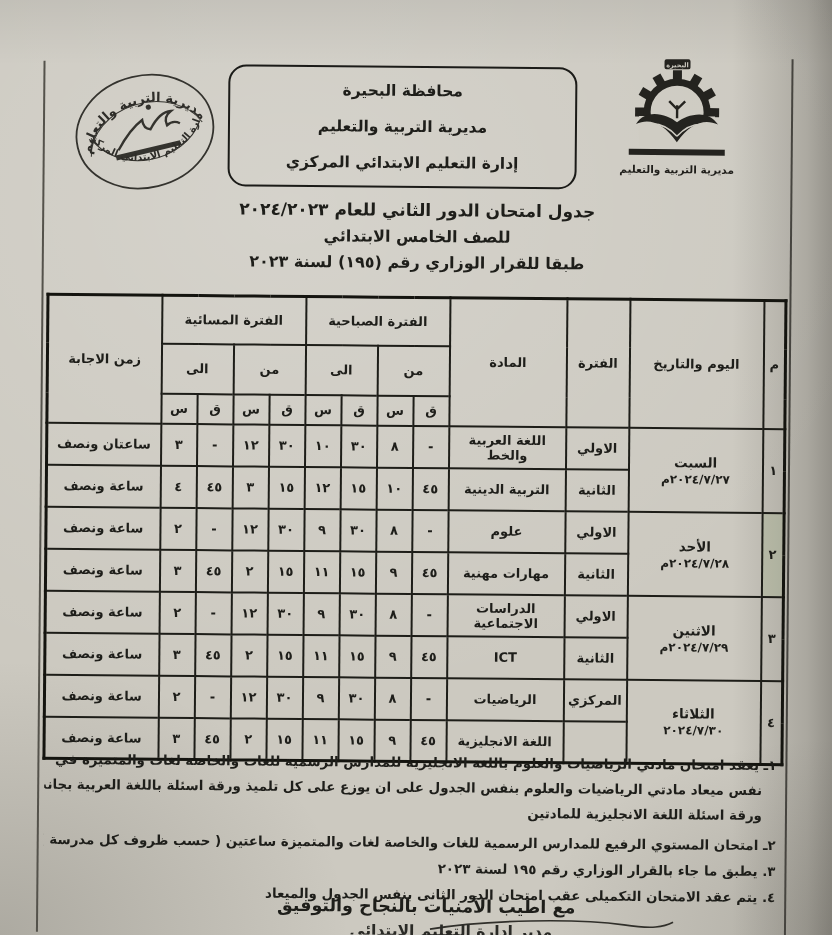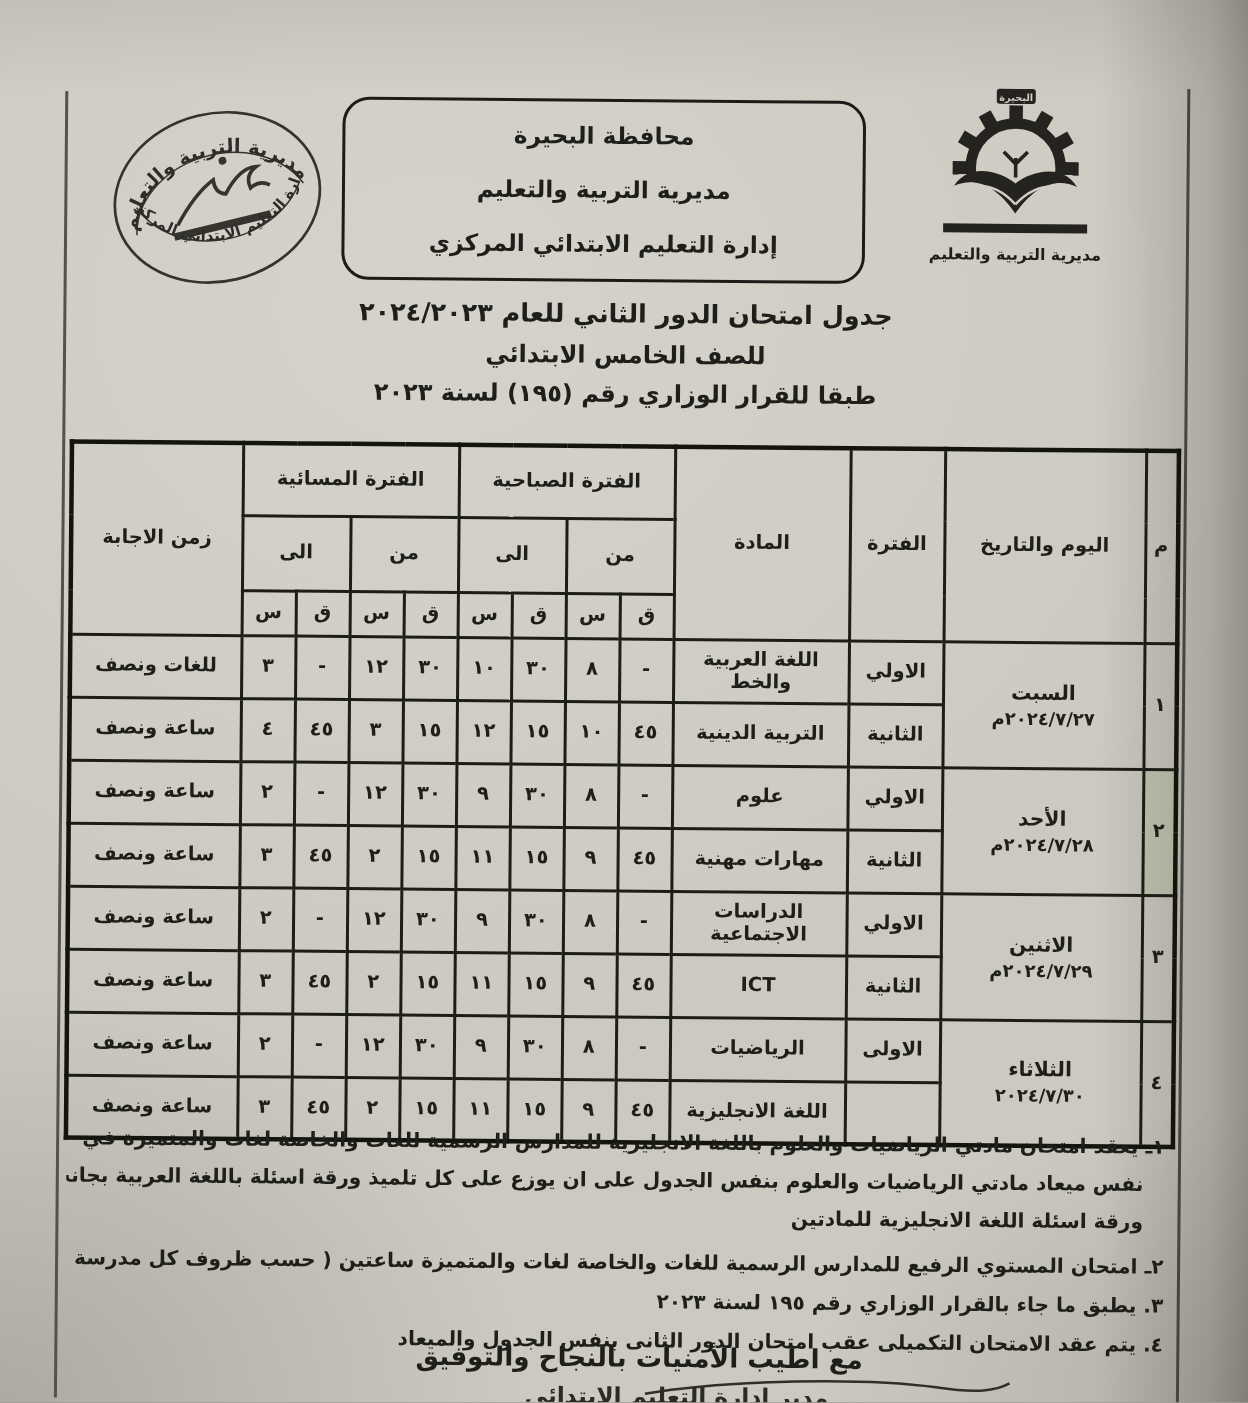--- a/index.html
+++ b/index.html
@@ -174,21 +174,21 @@
           <td>الاولي</td>
           <td class="c-subject">اللغة العربية والخط</td>
           <td>-</td>
           <td>٨</td>
           <td>٣٠</td>
           <td>١٠</td>
           <td>٣٠</td>
           <td>١٢</td>
           <td>-</td>
           <td>٣</td>
-          <td class="c-dur">للغات ونصف</td>
+          <td class="c-dur">ساعتان ونصف</td>
         </tr>
         <tr>
           <td>الثانية</td>
           <td class="c-subject">التربية الدينية</td>
           <td>٤٥</td>
           <td>١٠</td>
           <td>١٥</td>
           <td>١٢</td>
           <td>١٥</td>
           <td>٣</td>
@@ -260,21 +260,21 @@
           <td>٣</td>
           <td class="c-dur">ساعة ونصف</td>
         </tr>
 
         <tr>
           <td rowspan="2">٤</td>
           <td rowspan="2">
             <div class="day-name">الثلاثاء</div>
             <div class="day-date">٢٠٢٤/٧/٣٠</div>
           </td>
-          <td>الاولى</td>
+          <td>المركزي</td>
           <td class="c-subject">الرياضيات</td>
           <td>-</td>
           <td>٨</td>
           <td>٣٠</td>
           <td>٩</td>
           <td>٣٠</td>
           <td>١٢</td>
           <td>-</td>
           <td>٢</td>
           <td class="c-dur">ساعة ونصف</td>

